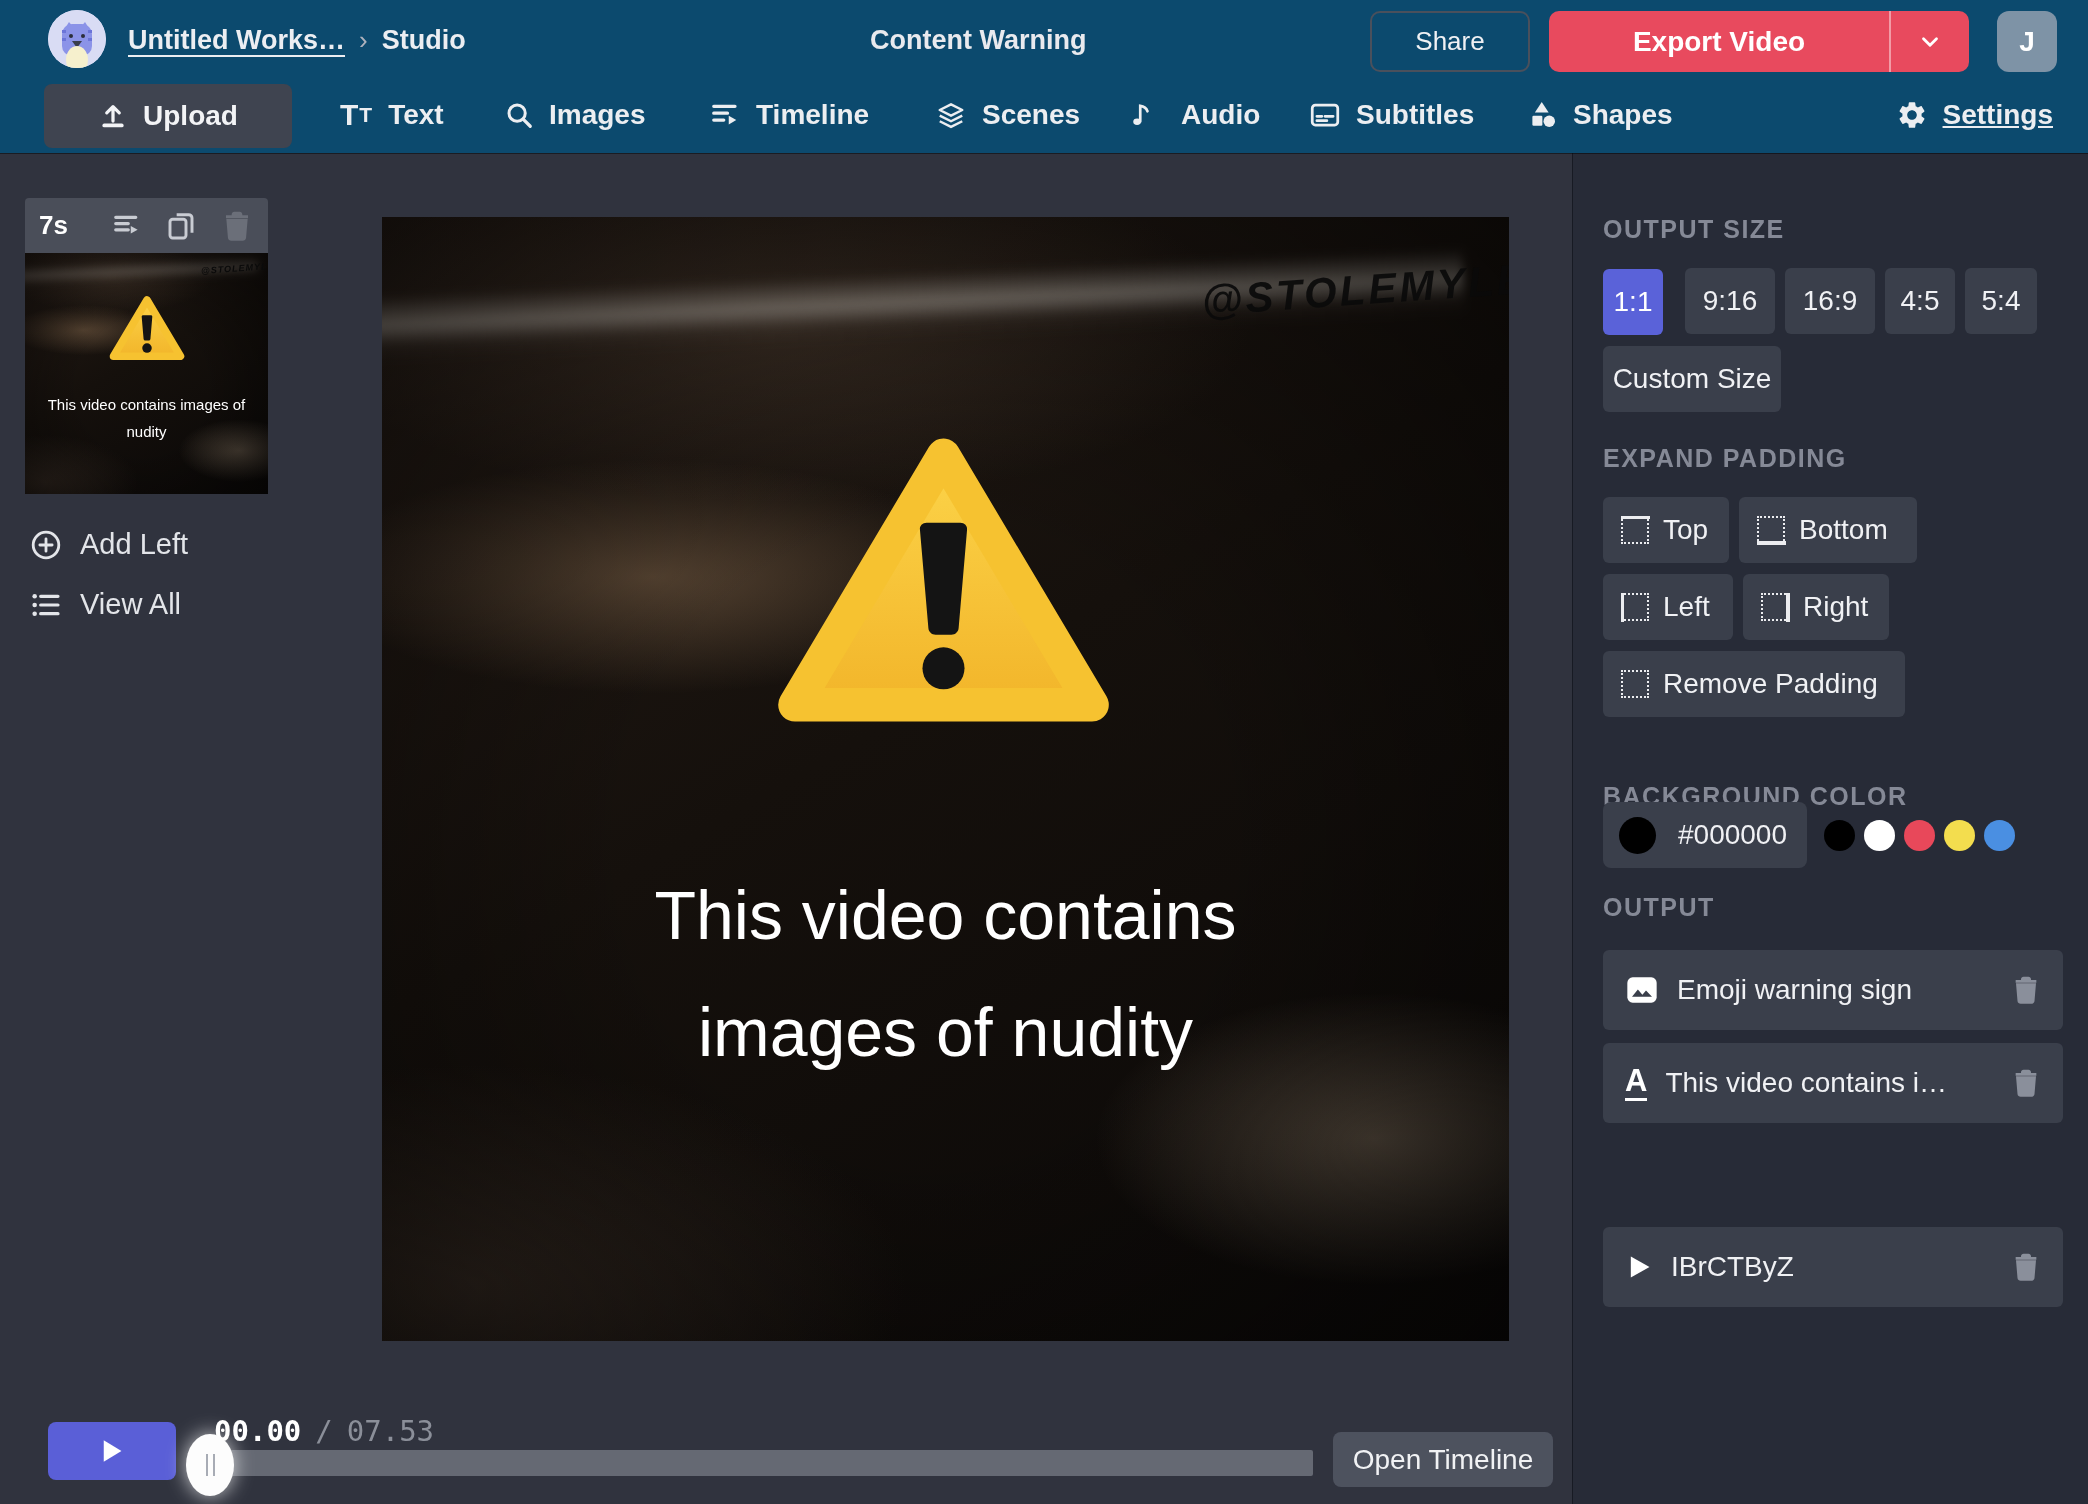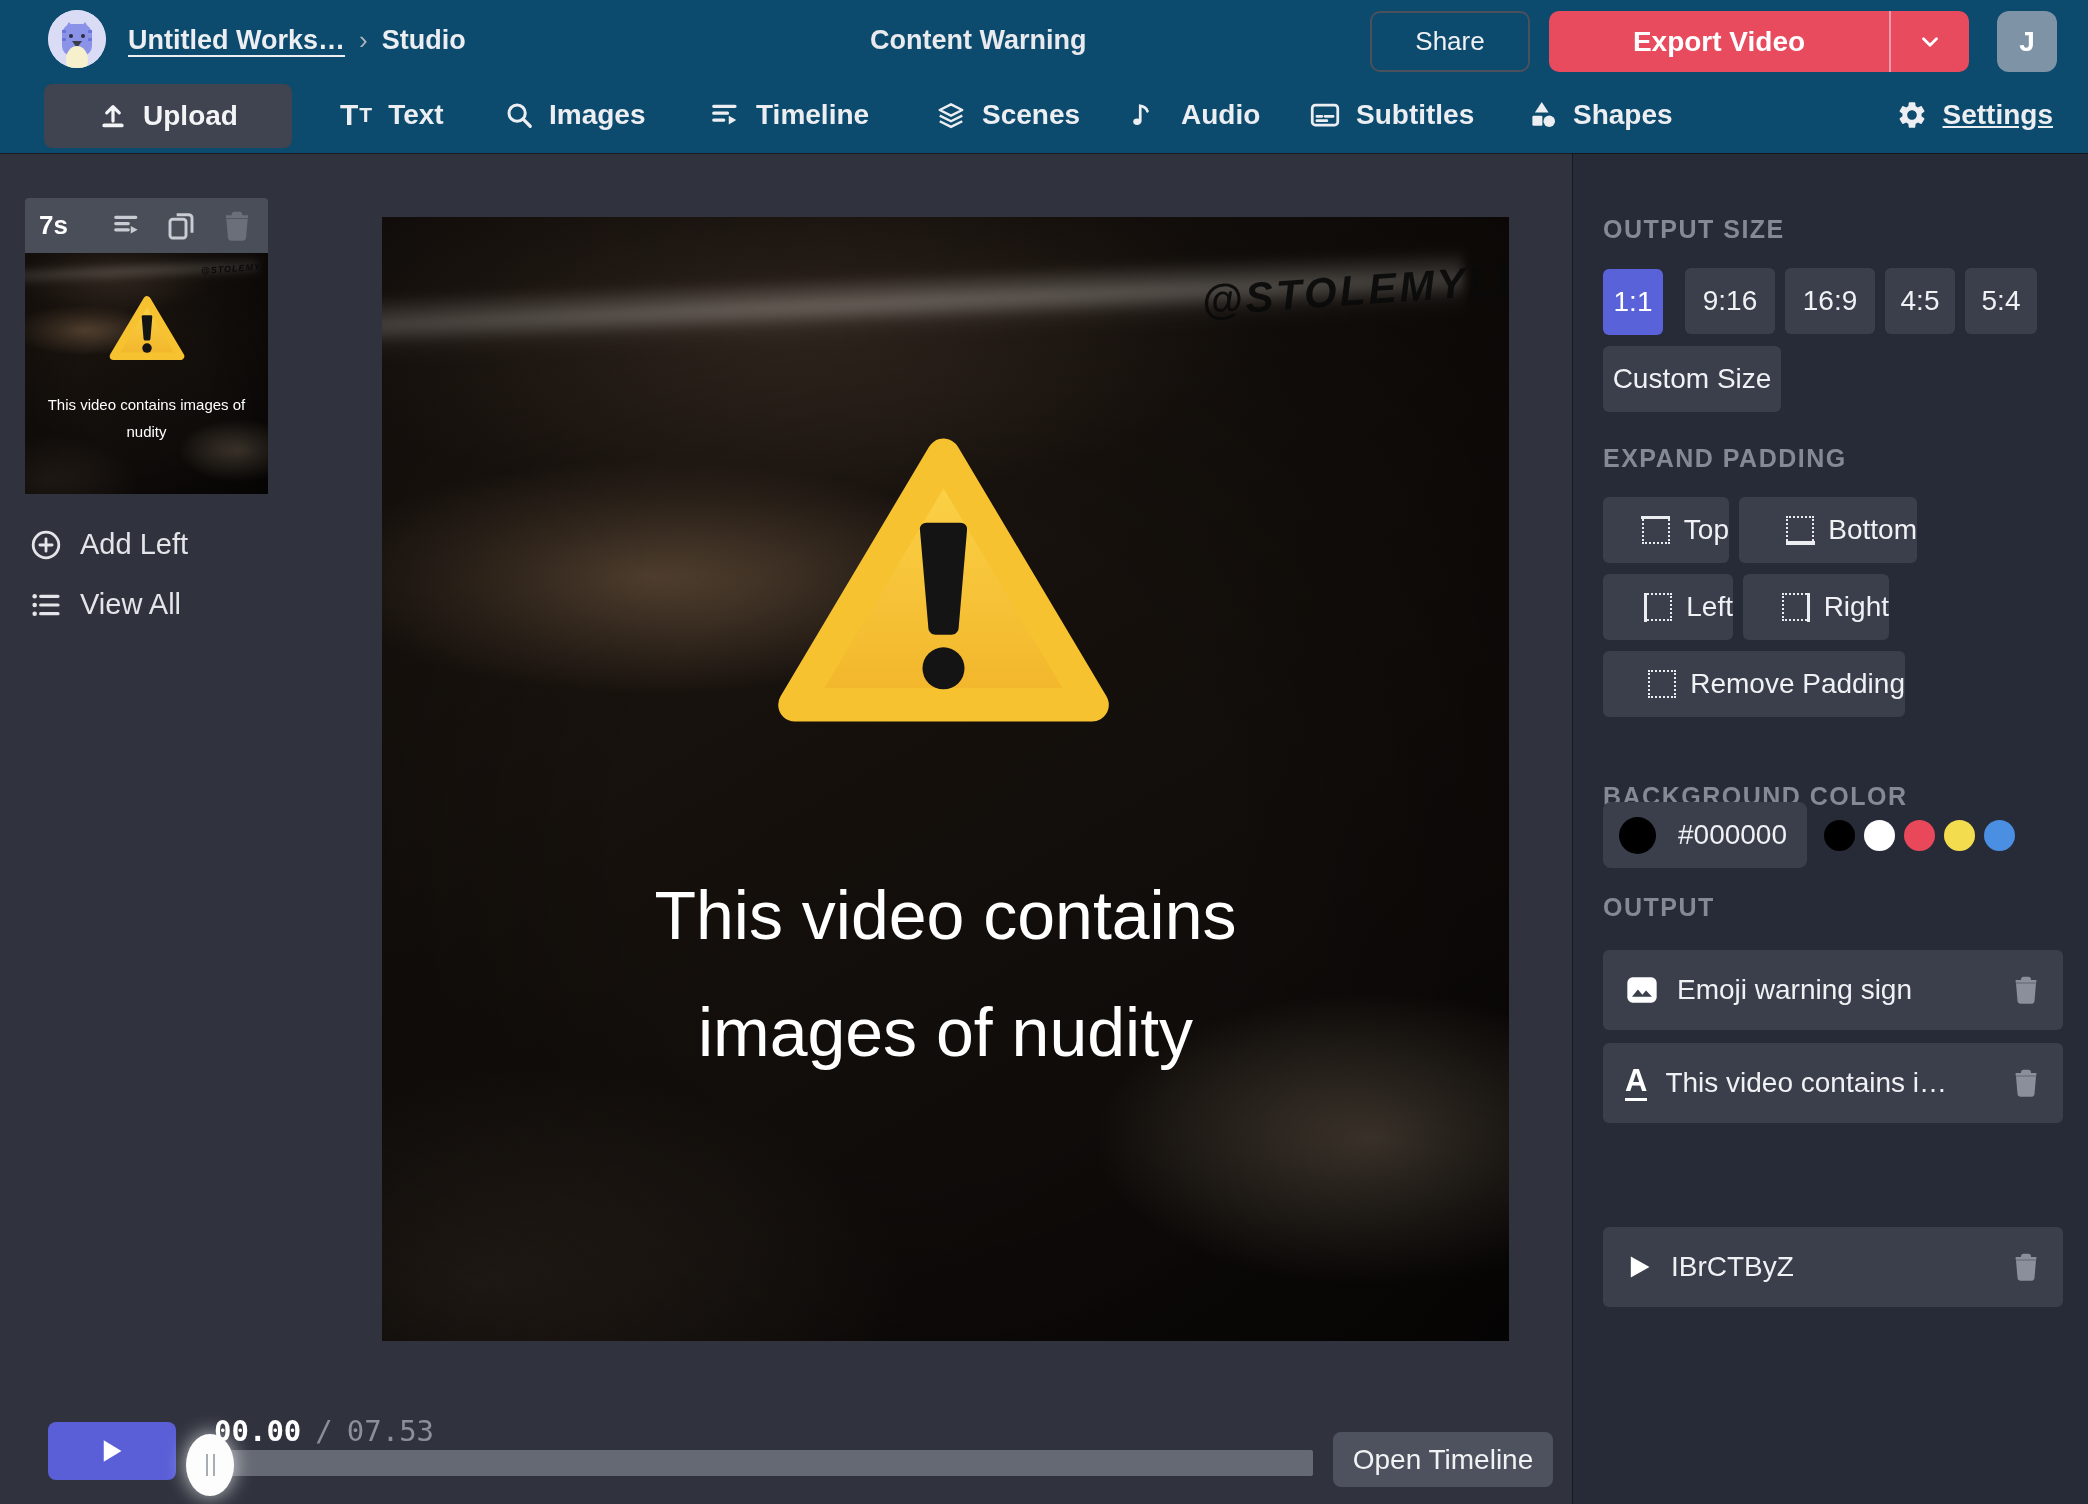--- a/index.html
+++ b/index.html
@@ -103,21 +103,21 @@
   .lbl-output { top:62px; } .lbl-padding { top:291px; } .lbl-bg { top:629px; } .lbl-layers { top:740px; }
   .pbtn { position:absolute; height:66px; background:#3a3f4b; border-radius:6px; display:flex;
     align-items:center; justify-content:center; font-size:28px; color:#f0f1f4; cursor:pointer; }
   .pbtn.active { background:#5a62d9; color:#fff; }
   .b-11  { left:30px;  top:116px; width:60px; }
   .b-916 { left:112px; top:115px; width:90px; }
   .b-169 { left:212px; top:115px; width:90px; }
   .b-45  { left:312px; top:115px; width:70px; }
   .b-54  { left:392px; top:115px; width:72px; }
   .b-custom { left:30px; top:193px; width:178px; }
-  .padbtn { justify-content:flex-end; padding-left:18px; gap:14px; }
+  .padbtn { justify-content:flex-start; padding-left:18px; gap:14px; }
   .b-top    { left:30px;  top:344px; width:126px; }
   .b-bottom { left:166px; top:344px; width:178px; }
   .b-left   { left:30px;  top:421px; width:130px; }
   .b-right  { left:170px; top:421px; width:146px; }
   .b-remove { left:30px;  top:498px; width:302px; }
   .pad-ico { width:28px; height:28px; border:2.5px dotted #ecedf0; position:relative; flex:none; }
   .pad-ico::before { content:""; position:absolute; background:#ecedf0; }
   .pad-ico.s-top::before    { left:-2.5px; right:-2.5px; top:-2.5px; height:3.5px; }
   .pad-ico.s-bottom::before { left:-2.5px; right:-2.5px; bottom:-2.5px; height:3.5px; }
   .pad-ico.s-left::before   { top:-2.5px; bottom:-2.5px; left:-2.5px; width:3.5px; }

